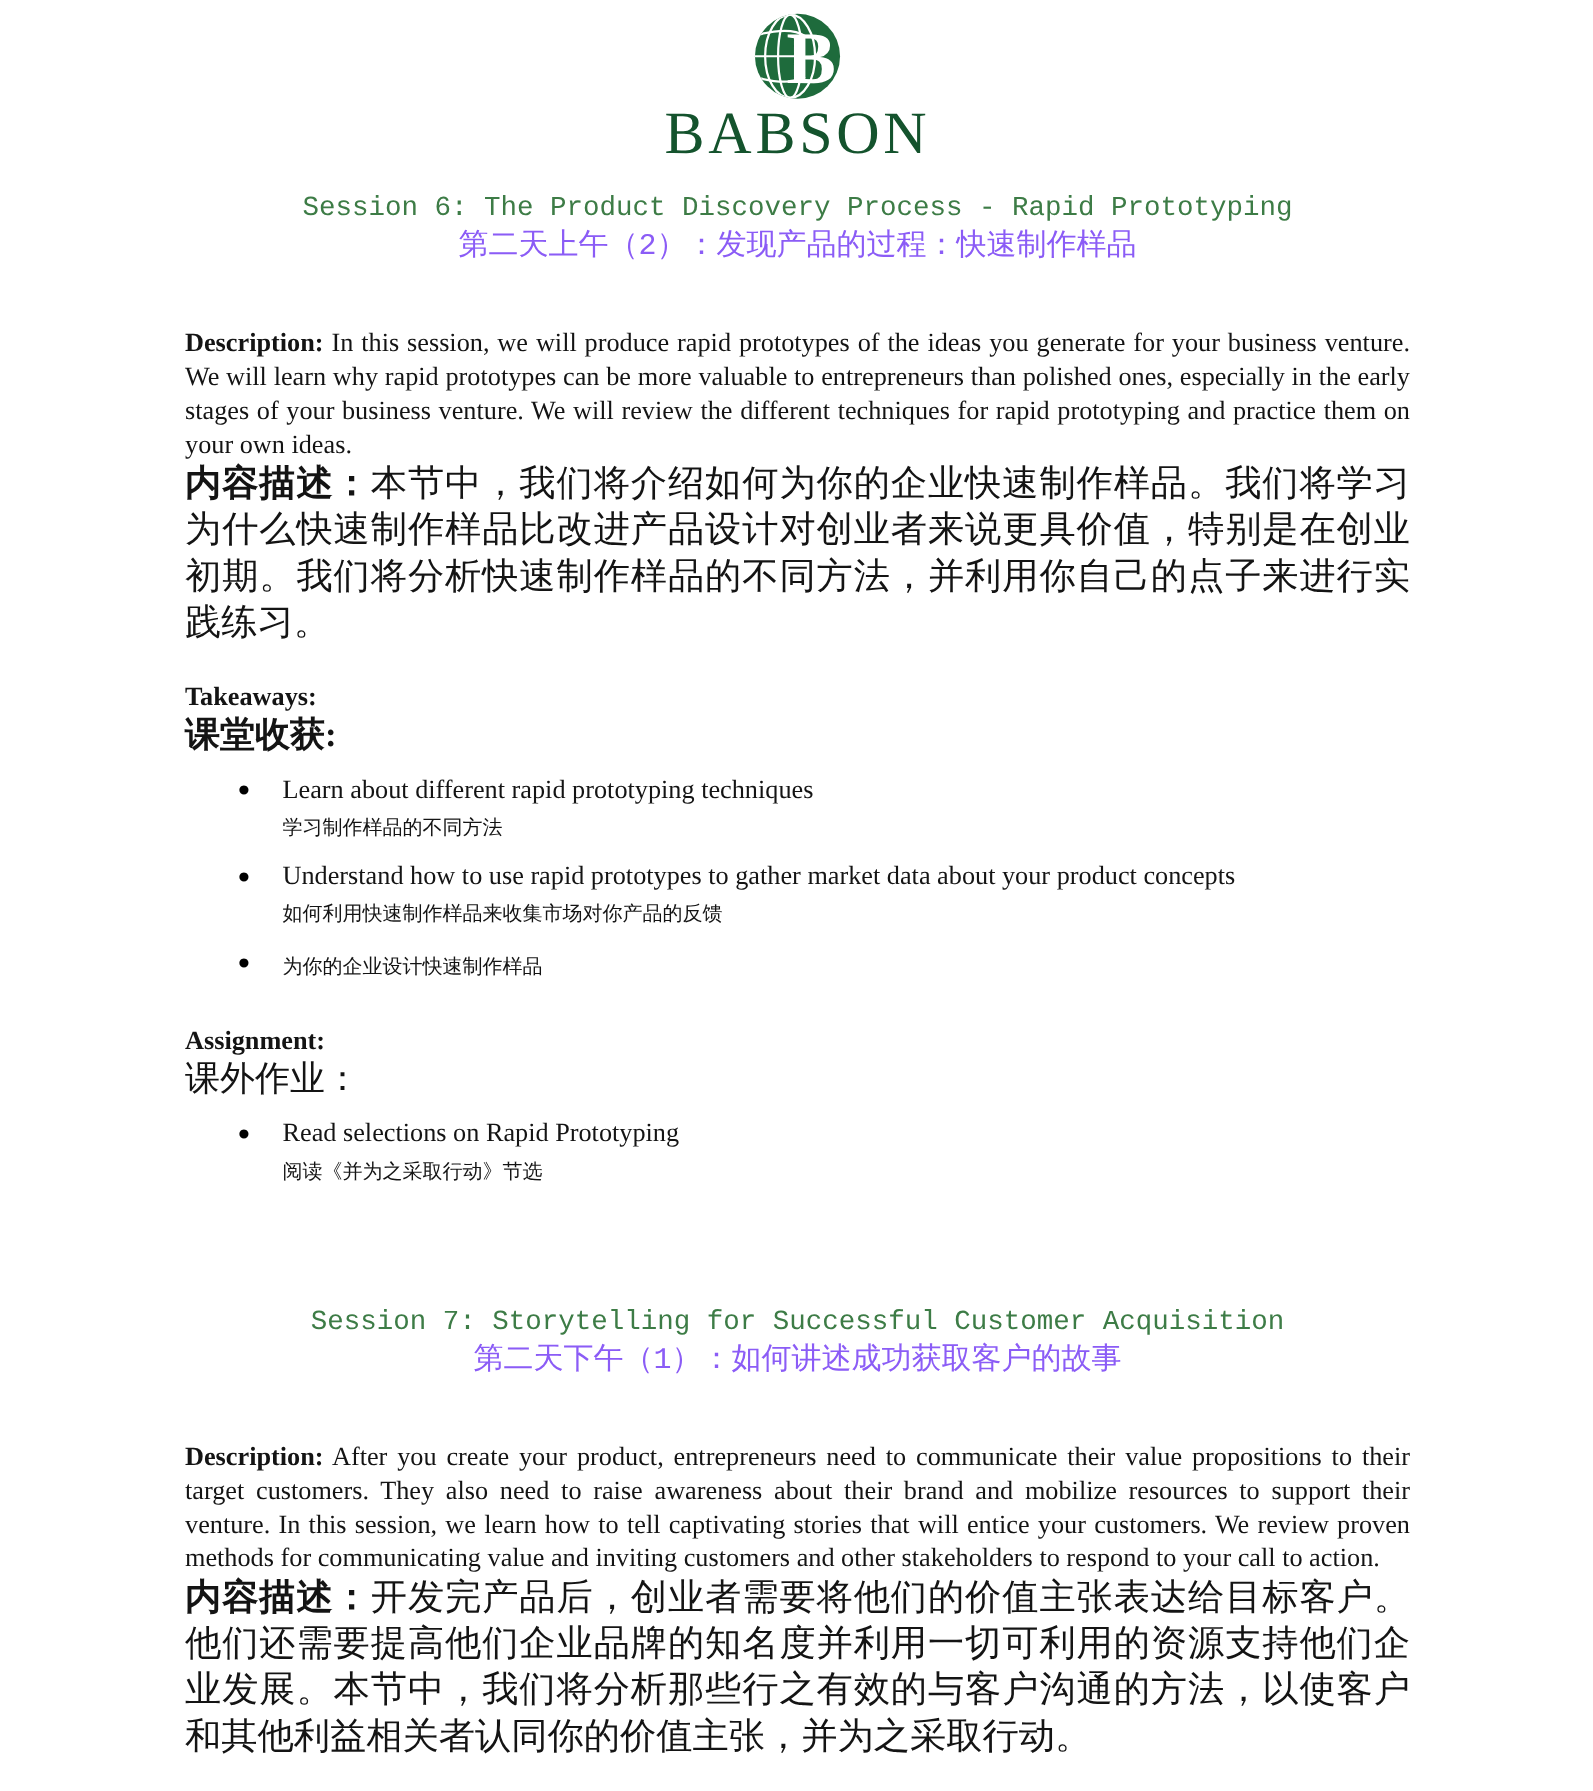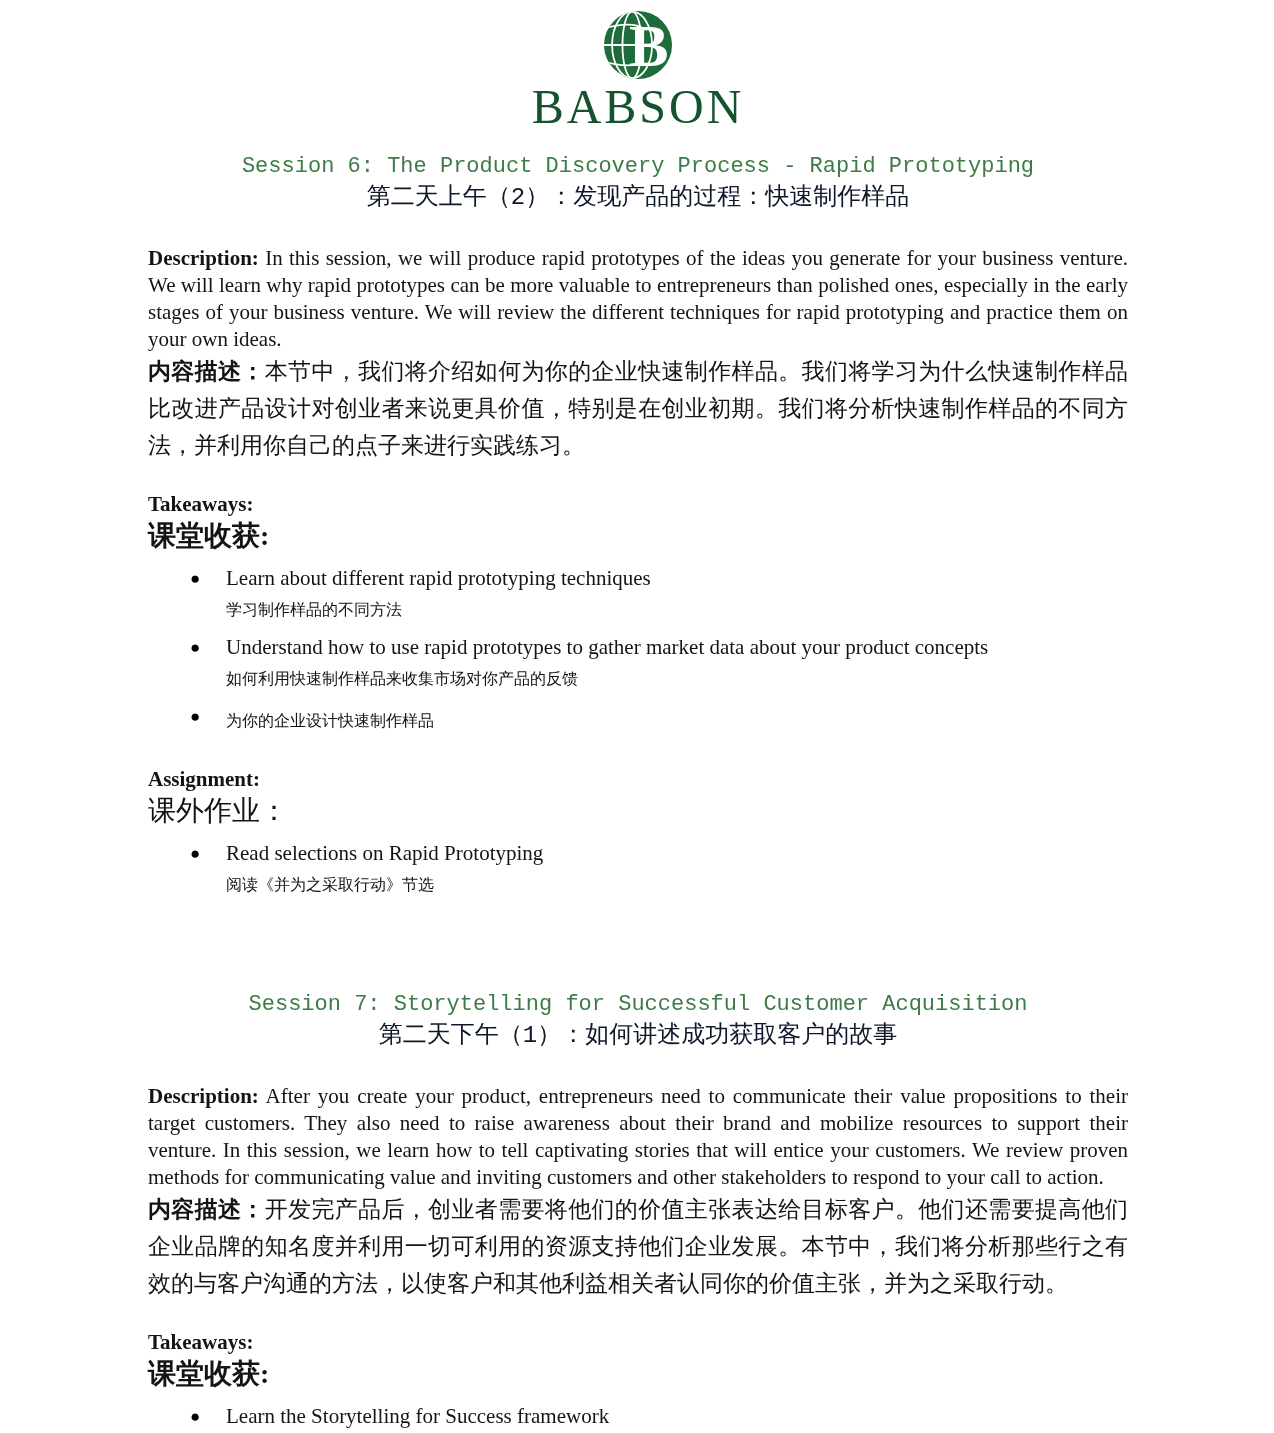--- a/index.html
+++ b/index.html
@@ -31,36 +31,36 @@
   
   .session-header { text-align: center; font-family: Liberation Mono, monospace; }
   .session-header.first { margin-top: 22px; }
   .session-header.second { margin-top: 72px; }
   .session-title-en {
     color: #3d7c46;
     font-size: 22px;
     line-height: 28px;
   }
   .session-title-zh {
-    color: #0f172a;
+    color: #8b5cf6;
     font-size: 24px;
     line-height: 34px;
     font-weight: normal;
   }
 
   
-  .desc-block { margin-top: 30px; }
+  .desc-block { margin-top: 46px; }
   .desc-en {
     font-size: 21px;
     line-height: 27px;
     text-align: justify;
   }
   .desc-en b { font-weight: bold; }
   .desc-zh {
-    font-size: 23px;
+    font-size: 29px;
     line-height: 37px;
     text-align: justify;
   }
   .desc-zh b { font-weight: bold; }
 
   .heading-block { margin-top: 26px; }
   .heading-en { font-size: 21px; line-height: 29px; font-weight: bold; }
   .heading-zh { font-size: 28px; line-height: 34px; font-weight: bold; }
   .heading-zh.regular { font-weight: normal; }
 

